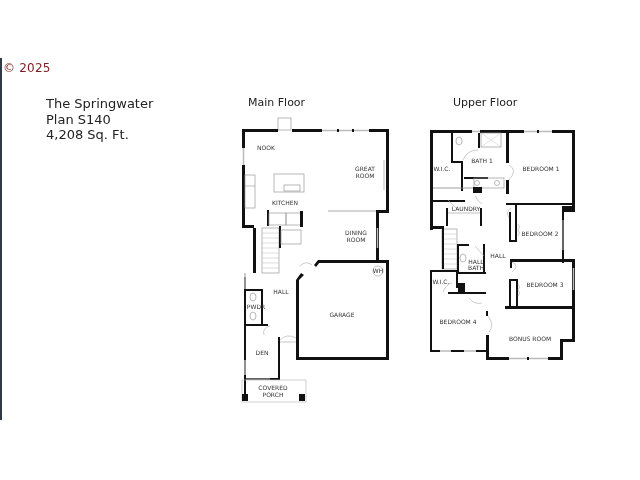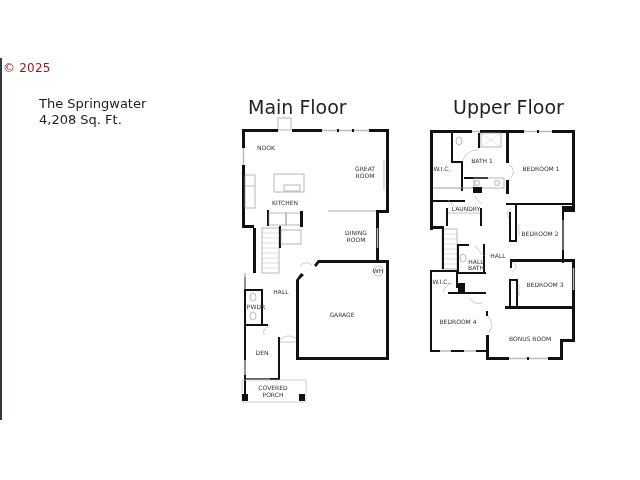--- a/index.html
+++ b/index.html
@@ -1,36 +1,37 @@
 <!DOCTYPE html>
 <html><head>
 <meta charset="utf-8">
 <style>
   html, body { margin:0; padding:0; }
   body { width:640px; height:480px; background:#ffffff; position:relative; overflow:hidden; font-family:"Liberation Sans", sans-serif; }
   .left-bar { position:absolute; left:0; top:58px; width:2px; height:362px; background:#2f3a45; }
   .copyright { position:absolute; left:3px; top:61px; font-size:12px; color:#7f1d1d; font-family:"DejaVu Sans", sans-serif; letter-spacing:0.2px; }
-  .plan-info { position:absolute; left:39px; top:96px; font-size:13px; line-height:15.5px; color:#222; font-family:"DejaVu Sans", sans-serif; }
-  .floor-title { position:absolute; top:96px; font-size:19px; color:#222; font-family:"DejaVu Sans", sans-serif; }
+  .plan-info { position:absolute; left:46px; top:96px; font-size:13px; line-height:15.5px; color:#222; font-family:"DejaVu Sans", sans-serif; }
+  .floor-title { position:absolute; top:96px; font-size:11px; color:#222; font-family:"DejaVu Sans", sans-serif; }
   .main-title { left:248px; }
   .upper-title { left:429px;margin-left:24px; }
   svg.plan { position:absolute; left:0; top:0; }
   .lbl { font-family:"DejaVu Sans", sans-serif; font-size:6px; fill:#333; text-anchor:middle; }
   .wall { fill:#111; }
   .thin { stroke:#999; stroke-width:0.7; fill:none; }
   .door { stroke:#aaa; stroke-width:0.6; fill:none; }
 </style>
 </head>
 <body>
 
 <div class="left-bar"></div>
 <div class="copyright">© 2025</div>
 
 <div class="plan-info">
   <div>The Springwater</div>
+  <div>Plan S140</div>
   <div>4,208 Sq. Ft.</div>
 </div>
 
 <div class="floor-title main-title">Main Floor</div>
 <div class="floor-title upper-title">Upper Floor</div>
 
 <svg class="plan" width="640" height="480" viewBox="0 0 640 480">
 
   <rect x="278" y="118" width="13" height="12" fill="none" stroke="#999" stroke-width="0.7"></rect>
 

